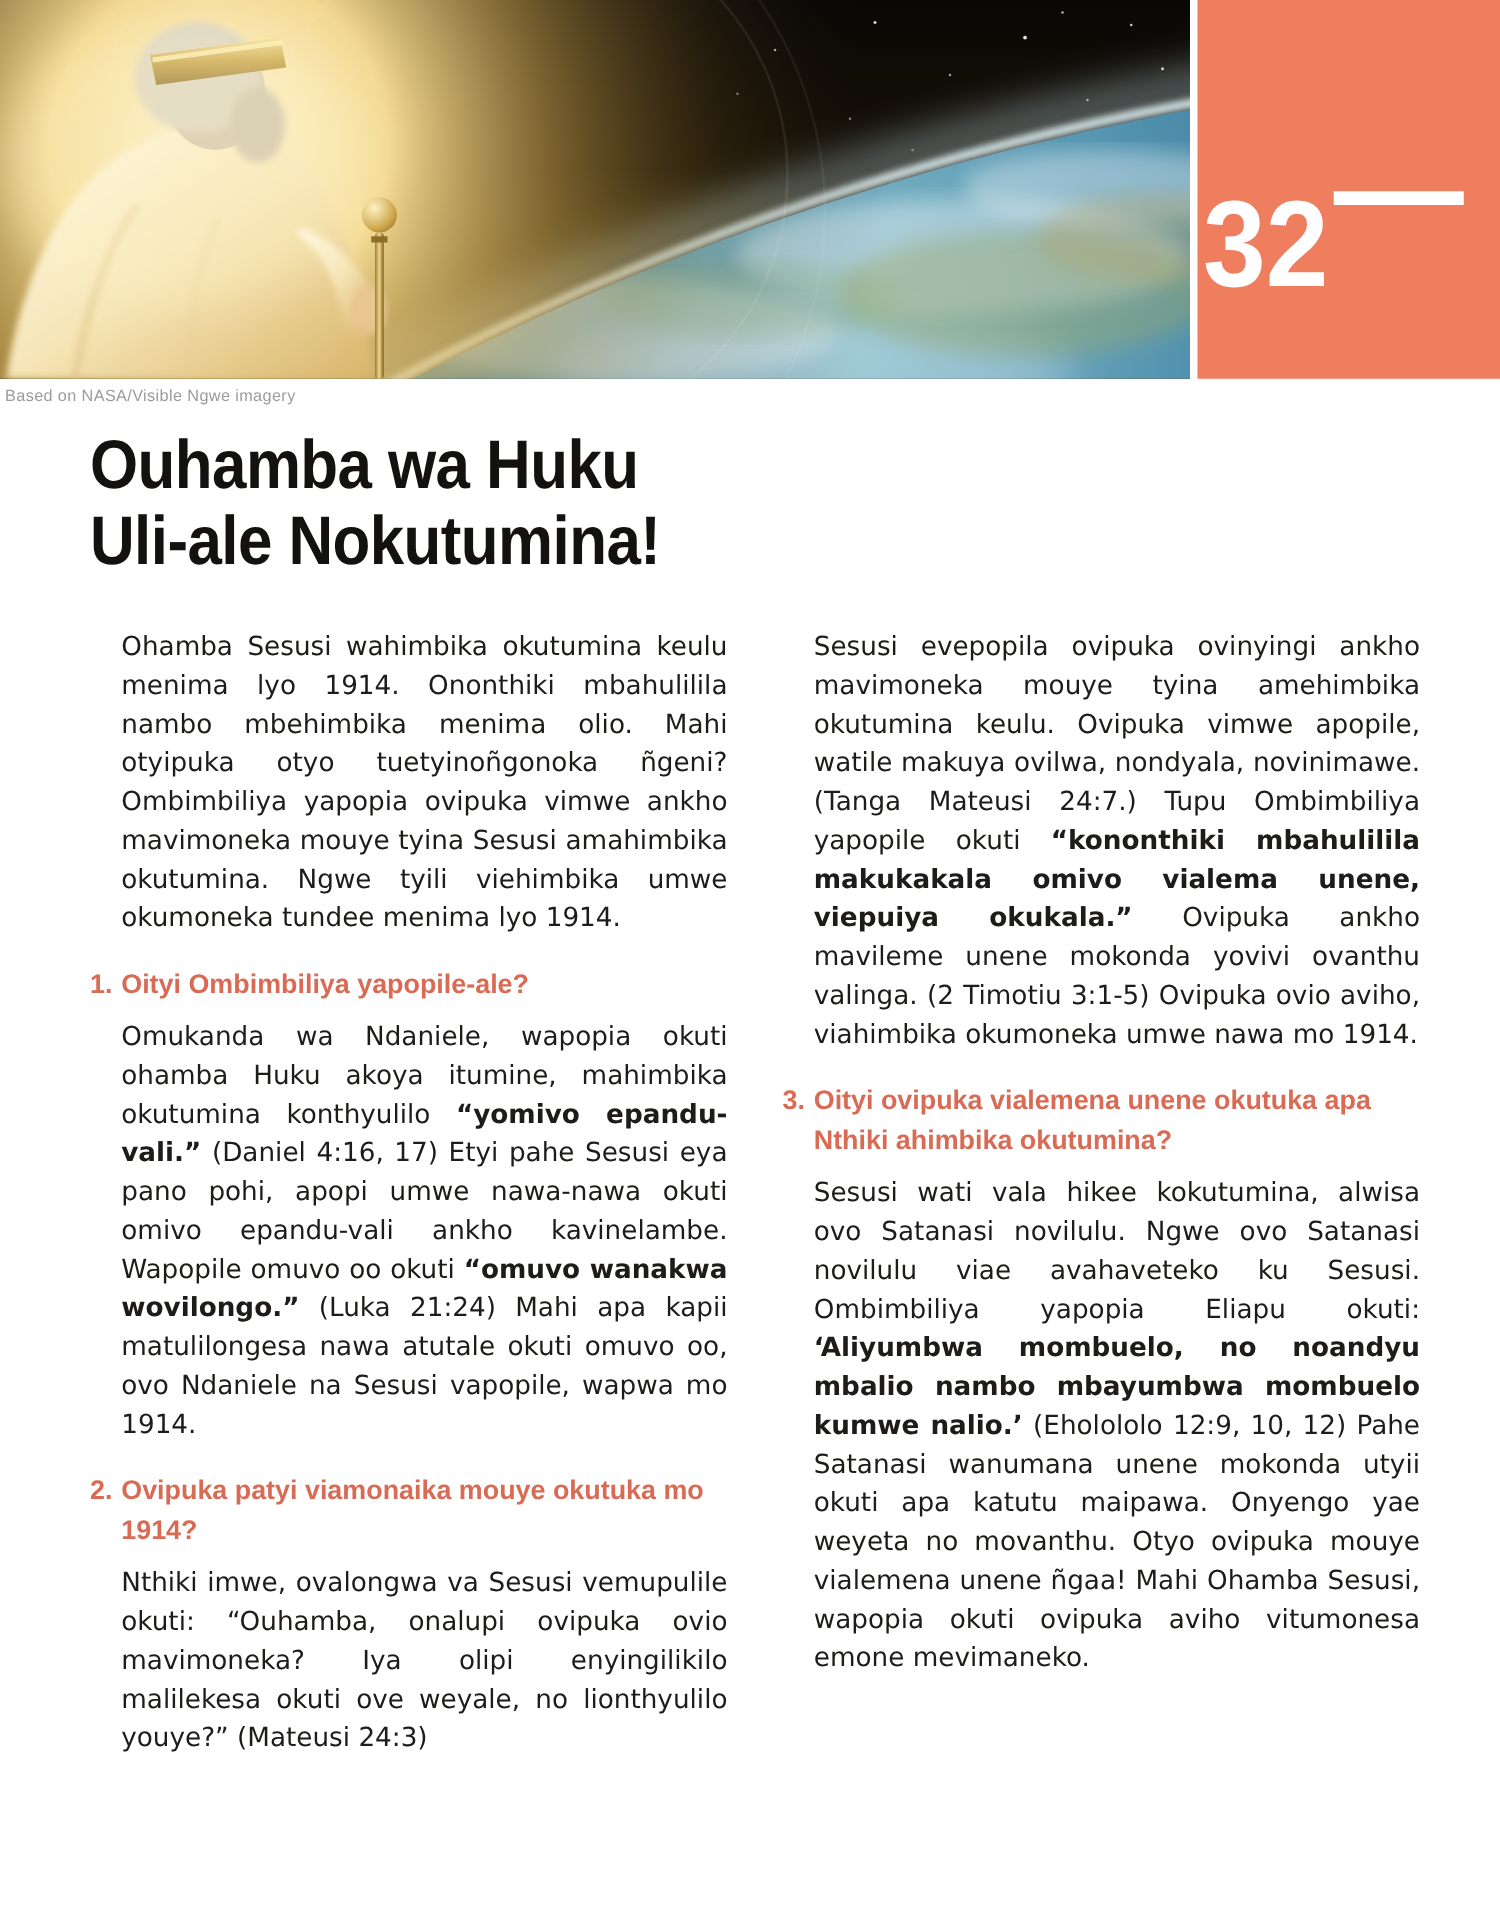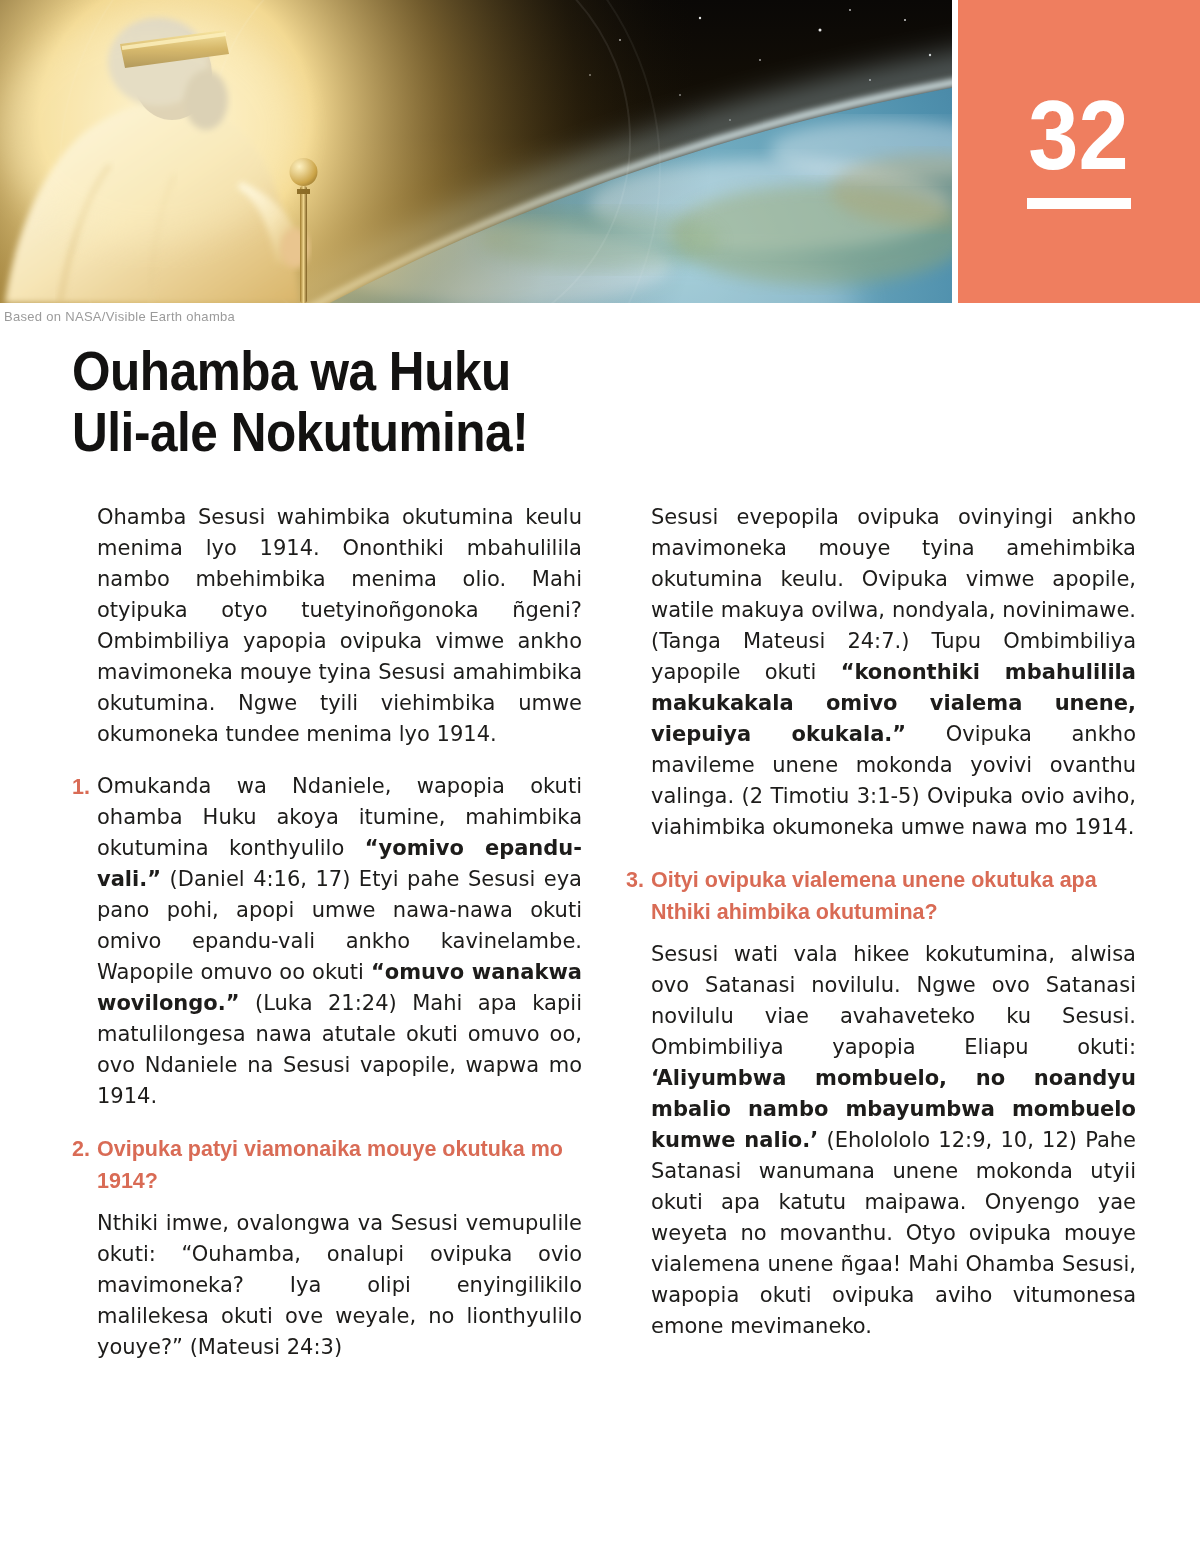--- a/index.html
+++ b/index.html
@@ -9,21 +9,21 @@
   }
 
   
   .hero { position:absolute; left:0; top:0; width:952px; height:303px; overflow:hidden; background:#0b0907; }
   .hero svg { display:block; }
 
   
   .chapter-box {
     position:absolute; left:958px; top:0; width:242px; height:303px;
     background:var(--accent-box,#EF7E5F);
-    display:flex; flex-direction:column; align-items:center;
+    display:flex; flex-direction:row; align-items:center;
   }
   .chapter-num {
     margin-top:86px; font-family:"Liberation Sans",sans-serif; font-weight:bold;
     font-size:98px; line-height:1; color:#ffffff; transform:scaleX(0.92);
   }
   .chapter-rule { width:104px; height:11px; background:#ffffff; margin-top:14px; }
 
   
   .image-credit {
     position:absolute; left:4px; top:309px;
@@ -169,31 +169,31 @@
         <ellipse cx="150" cy="130" rx="150" ry="115" fill="#fff3c4" opacity="0.35" filter="url(#blur16)"></ellipse>
       </g>
     </svg>
   </div>
 
   <div class="chapter-box">
     <div class="chapter-num">32</div>
     <div class="chapter-rule"></div>
   </div>
 
-  <div class="image-credit">Based on NASA/Visible Earth ohamba</div>
+  <div class="image-credit">Based on NASA/Visible Ngwe imagery</div>
 
   <h1 class="title">
     <span>Ouhamba wa Huku</span>
     <span>Uli-ale Nokutumina!</span>
   </h1>
 
   <main class="content">
     <section class="col" id="col-left">
         <p class="bpara"><span>Ohamba Sesusi wahimbika okutumina keulu menima lyo 1914. Ononthiki mbahulilila nambo mbehimbika menima olio. Mahi otyipuka otyo tuetyinoñgonoka ñgeni? Ombimbiliya yapopia ovipuka vimwe ankho mavimoneka mouye tyina Sesusi amahimbika okutumina. Ngwe tyili viehimbika umwe okumoneka tundee menima lyo 1914.</span></p>
-        <h2 class="qhead"><span class="qnum">1.</span></h2>
+        <h2 class="qhead"><span class="qnum">1.</span><span>Oityi Ombimbiliya yapopile-ale?</span></h2>
         <p class="bpara"><span>Omukanda wa Ndaniele, wapopia okuti ohamba Huku akoya itumine, mahimbika okutumina konthyulilo </span><span class="b">“yomivo epandu-vali.”</span><span> (Daniel 4:16, 17) Etyi pahe Sesusi eya pano pohi, apopi umwe nawa-nawa okuti omivo epandu-vali ankho kavinelambe. Wapopile omuvo oo okuti </span><span class="b">“omuvo wanakwa wovilongo.”</span><span> (Luka 21:24) Mahi apa kapii matulilongesa nawa atutale okuti omuvo oo, ovo Ndaniele na Sesusi vapopile, wapwa mo 1914.</span></p>
         <h2 class="qhead"><span class="qnum">2.</span><span>Ovipuka patyi viamonaika mouye okutuka mo 1914?</span></h2>
         <p class="bpara"><span>Nthiki imwe, ovalongwa va Sesusi vemupulile okuti: “Ouhamba, onalupi ovipuka ovio mavimoneka? Iya olipi enyingilikilo malilekesa okuti ove weyale, no lionthyulilo youye?” (Mateusi 24:3)</span></p>
       </section>
     <section class="col" id="col-right">
         <p class="bpara"><span>Sesusi evepopila ovipuka ovinyingi ankho mavimoneka mouye tyina amehimbika okutumina keulu. Ovipuka vimwe apopile, watile makuya ovilwa, nondyala, novinimawe. (Tanga Mateusi 24:7.) Tupu Ombimbiliya yapopile okuti </span><span class="b">“kononthiki mbahulilila makukakala omivo vialema unene, viepuiya okukala.”</span><span> Ovipuka ankho mavileme unene mokonda yovivi ovanthu valinga. (2 Timotiu 3:1-5) Ovipuka ovio aviho, viahimbika okumoneka umwe nawa mo 1914.</span></p>
         <h2 class="qhead"><span class="qnum">3.</span><span>Oityi ovipuka vialemena unene okutuka apa Nthiki ahimbika okutumina?</span></h2>
         <p class="bpara"><span>Sesusi wati vala hikee kokutumina, alwisa ovo Satanasi novilulu. Ngwe ovo Satanasi novilulu viae avahaveteko ku Sesusi. Ombimbiliya yapopia Eliapu okuti: </span><span class="b">‘Aliyumbwa mombuelo, no noandyu mbalio nambo mbayumbwa mombuelo kumwe nalio.’</span><span> (Eholololo 12:9, 10, 12) Pahe Satanasi wanumana unene mokonda utyii okuti apa katutu maipawa. Onyengo yae weyeta no movanthu. Otyo ovipuka mouye vialemena unene ñgaa! Mahi Ohamba Sesusi, wapopia okuti ovipuka aviho vitumonesa emone mevimaneko.</span></p>
       </section>
   </main>

